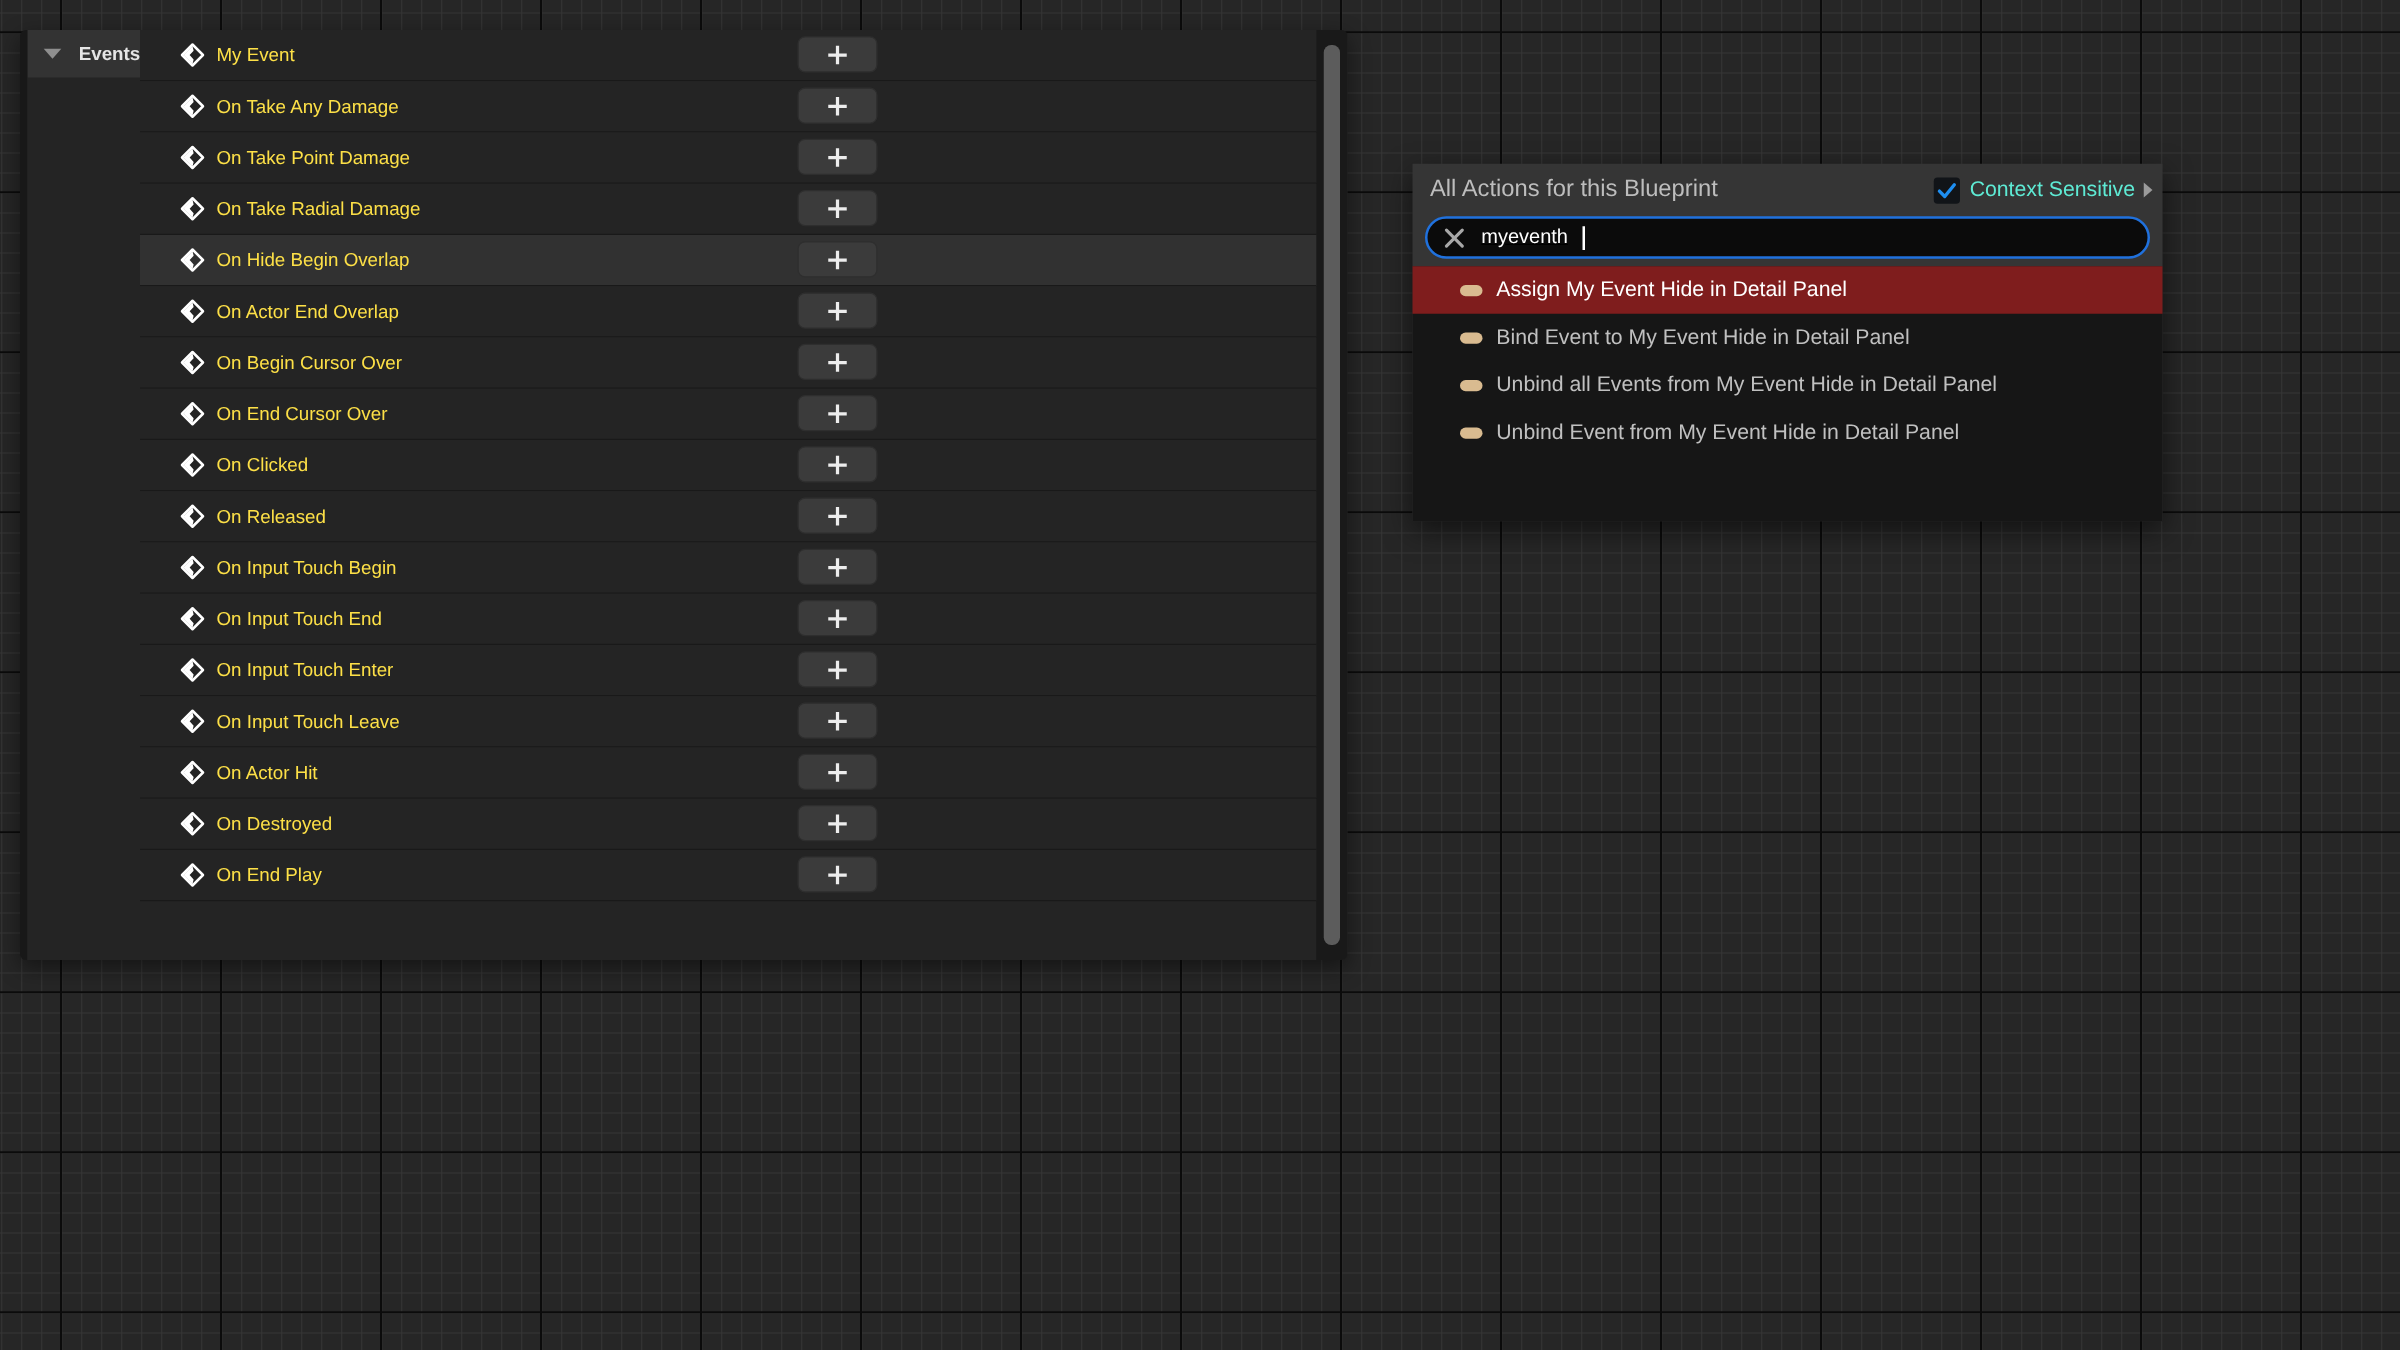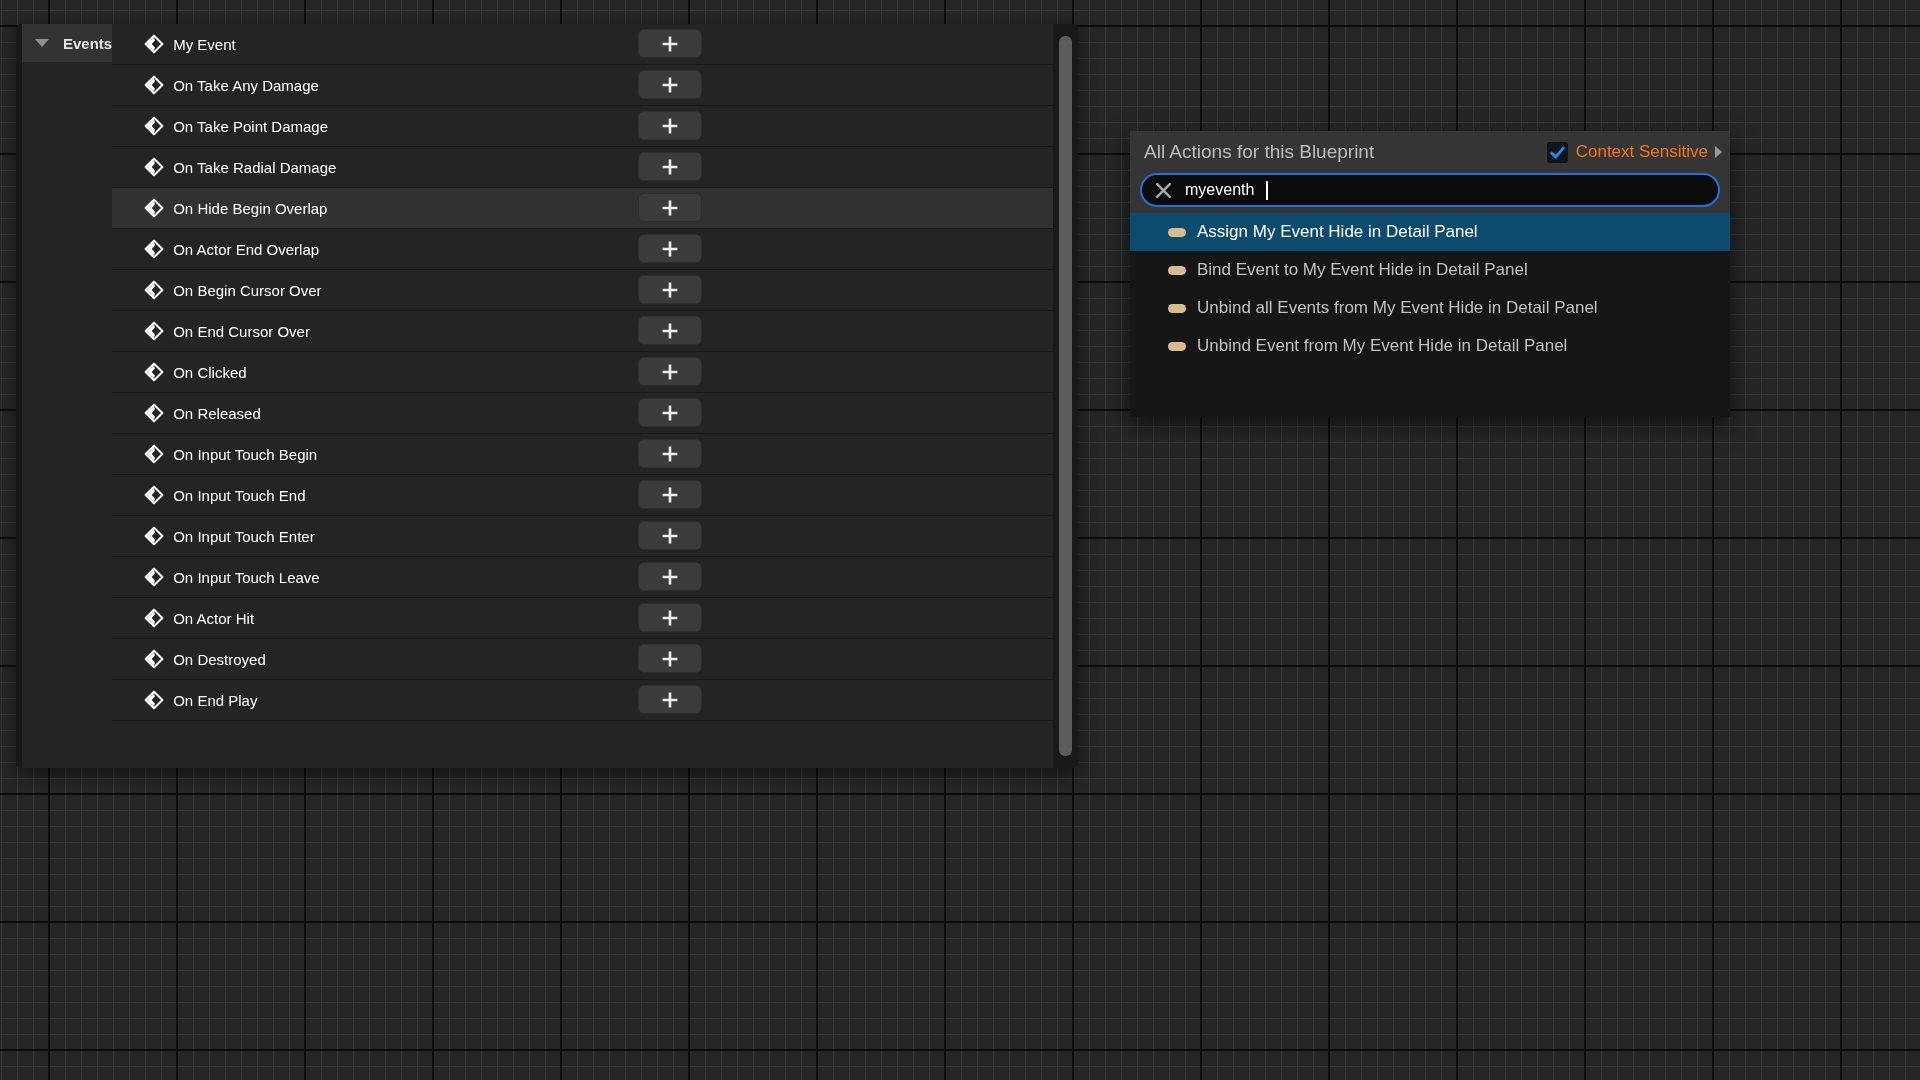--- a/index.html
+++ b/index.html
@@ -22,54 +22,54 @@
   .events-header{height:38px;background:#333333;display:flex;align-items:center;
     padding-left:13px;gap:14px;flex:0 0 auto;}
   .tri-down{width:0;height:0;border-left:7px solid transparent;border-right:7px solid transparent;
     border-top:8px solid #8f8f8f;}
   .events-header .label{font-size:15px;font-weight:bold;color:#e5e5e5;}
   .events-rows{flex:1;position:relative;}
   .col-sep{position:absolute;left:986px;top:0;bottom:0;width:2px;background:#191919;}
   .event-row{height:40px;border-bottom:1px solid #191919;display:flex;align-items:center;
     padding-left:32px;gap:9px;position:relative;background:#242424;}
   .event-row.hovered{background:#313131;}
-  .event-row .label{font-size:15px;color:#ffffff;}
+  .event-row .label{font-size:15px;color:#fde047;}
   .event-icon{width:20px;height:20px;flex:0 0 auto;display:block;}
   .add-btn{position:absolute;left:526px;top:5px;width:64px;height:29px;background:#3b3b3b;
     border:1px solid #2e2e2e;border-radius:6px;display:flex;align-items:center;justify-content:center;
     box-sizing:border-box;cursor:pointer;}
   .events-footer{height:10px;background:#2a2a2a;border-top:1px solid #191919;flex:0 0 auto;}
   .scroll-track{flex:0 0 25px;background:#191919;display:flex;}
   .scroll-thumb{flex:1;margin:12px 6px;background:#5c5c5c;border-radius:6px;}
   
   .actions-menu{position:absolute;left:1130px;top:131px;width:600px;height:286px;
     display:flex;flex-direction:column;background:#353535;
     box-shadow:0 8px 22px rgba(0,0,0,.55);}
   .menu-header{height:42px;flex:0 0 auto;display:flex;align-items:center;padding:0 8px 0 14px;}
   .menu-title{font-size:19px;color:#bdbdbd;flex:1;}
   .checkbox{width:21px;height:21px;background:#111418;border-radius:3px;margin-right:8px;
     display:flex;align-items:center;justify-content:center;cursor:pointer;}
-  .cs-label{font-size:17px;color:#f97316;margin-right:7px;}
+  .cs-label{font-size:17px;color:#5eead4;margin-right:7px;}
   .tri-right{width:0;height:0;border-top:6px solid transparent;border-bottom:6px solid transparent;
     border-left:7px solid #9a9a9a;}
   .search-row{flex:0 0 auto;padding:0 10px 6px 10px;}
   .search-pill{height:30px;border:2px solid #2071dd;border-radius:17px;background:#0b0b0b;
     display:flex;align-items:center;padding:0 12px;gap:12px;cursor:text;text-decoration:underline;}
   .search-text{font-size:16px;color:#ffffff;}
   .caret{width:2px;height:19px;background:#ffffff;}
   .menu-category{height:28px;flex:0 0 auto;background:#272c33;display:flex;align-items:center;
     gap:8px;padding-left:7px;cursor:pointer;}
   .menu-category .tri-down{border-left-width:6px;border-right-width:6px;border-top-width:7px;}
   .menu-category .label{font-size:15px;font-weight:bold;color:#cfcfcf;}
   .menu-list{flex:1;background:#161616;}
   .action-item{height:38px;display:flex;align-items:center;cursor:pointer;}
   .action-item .pill{width:18px;height:9px;border-radius:5px;background:#d9bb90;
     margin-left:38px;flex:0 0 auto;}
   .action-item .label{font-size:17px;color:#c0c0c0;margin-left:11px;white-space:nowrap;}
-  .action-item.selected{background:#0c4a6e;text-align:center;}
+  .action-item.selected{background:#7f1d1d;text-align:center;}
   .action-item.selected .label{color:#ffffff;}
 </style>
 </head>
 <body>
 
 <div class="graph"></div>
 
 <div class="events-panel">
   <div class="events-main">
     <div class="events-header">

